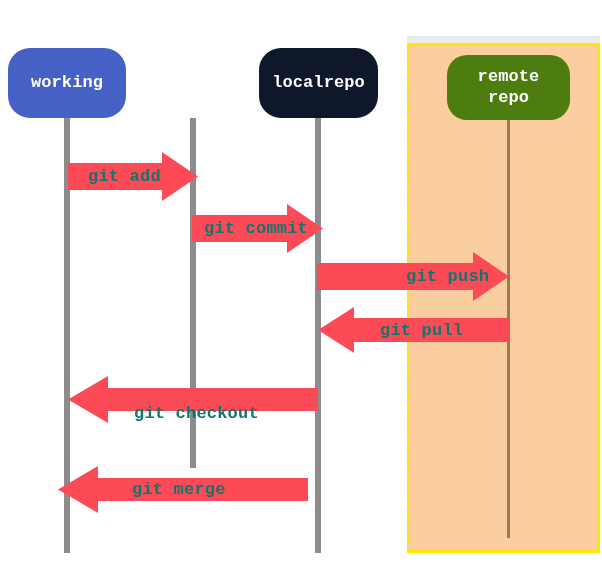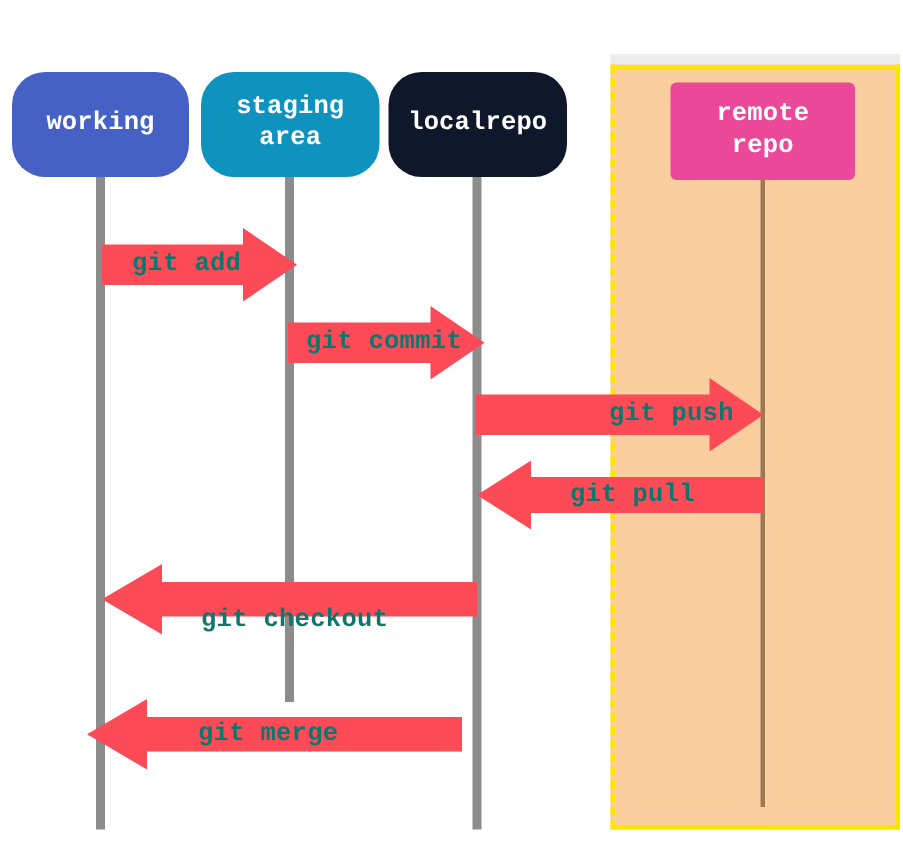--- a/index.html
+++ b/index.html
@@ -55,21 +55,21 @@
     font-weight:bold;
     font-size:17px;
     line-height:1.22;
     letter-spacing:.1px;
     box-sizing:border-box;
     padding:4px 6px;
   }
   .node-working{ left:8px;  top:48px; width:118px; height:70px; background:#4661C6; }
   .node-staging{ left:134px;top:48px; width:119px; height:70px; background:#0D93BD; }
   .node-local  { left:259px;top:48px; width:119px; height:70px; background:#0f172a; }
-  .node-remote { left:447px;top:55px; width:123px; height:65px; background:#ec4899; border-radius:4px; }
+  .node-remote { left:447px;top:55px; width:123px; height:65px; background:#4d7c0f; border-radius:20px; }
 
   
   .arrow{ position:absolute; }
   .arrow svg{ display:block; overflow:visible; }
   .arrow-label{
     position:absolute;
     left:0; top:0; right:0; bottom:0;
     display:flex; align-items:center;
     color:#0f766e;
     font-weight:bold;
@@ -95,26 +95,20 @@
   <div class="lifeline" style="left:190px; top:118px; height:350px;"></div>
   <div class="lifeline" style="left:315px; top:118px; height:435px;"></div>
   <div class="lifeline remote-life" style="left:507px; top:120px; height:418px;"></div>
 
   <div class="node node-working">
     <span>
       <span>working</span><br>
     </span>
   </div>
 
-  <div class="node node-staging">
-    <span>
-      <span>staging</span><br>
-      <span>area</span>
-    </span>
-  </div>
 
   <div class="node node-local">
     <span>localrepo</span>
   </div>
 
   <div class="node node-remote">
     <span>
       <span>remote</span><br>
       <span>repo</span>
     </span>

